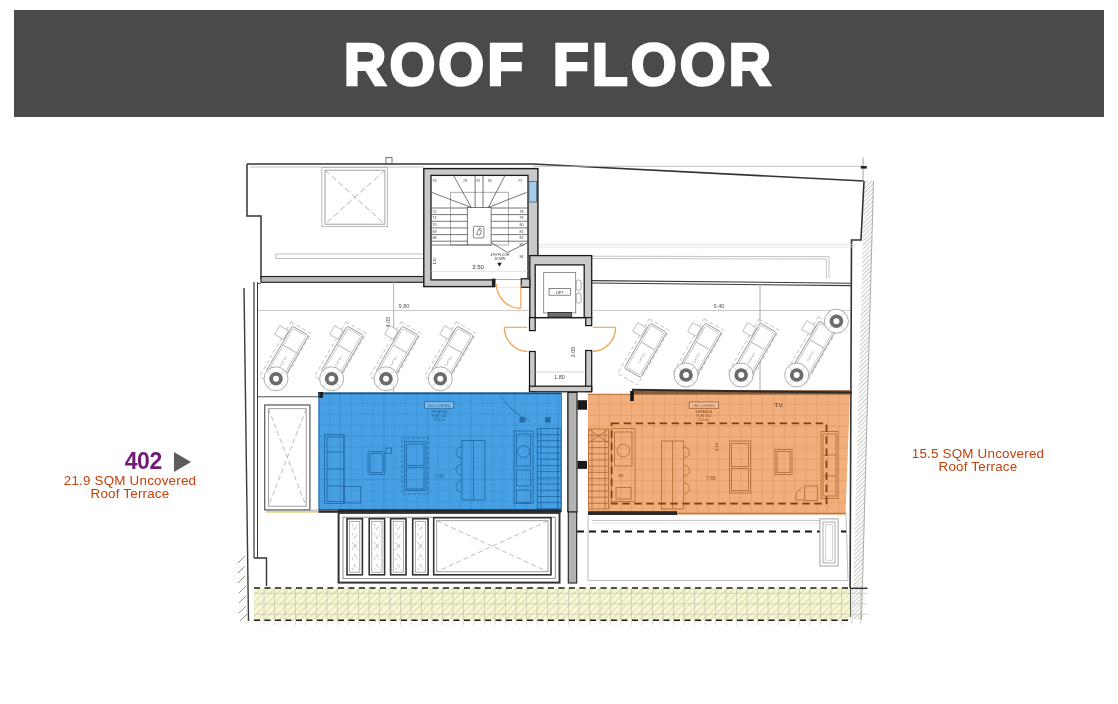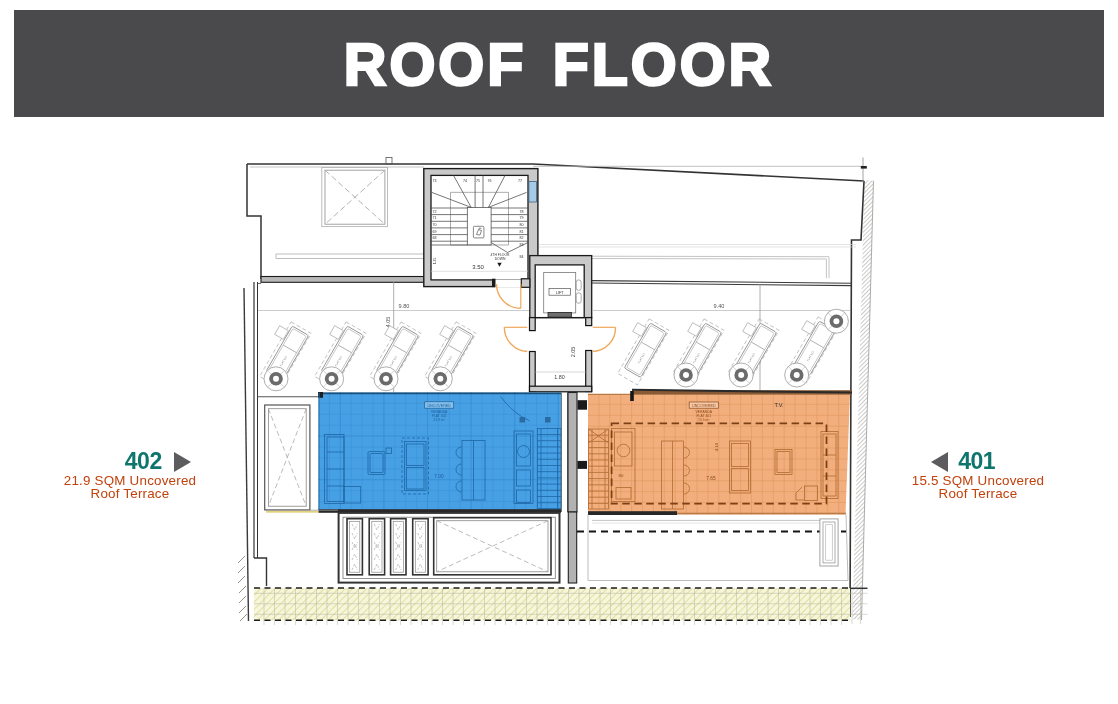--- a/index.html
+++ b/index.html
@@ -1,42 +1,40 @@
 <!DOCTYPE html>
 <html><head>
 <meta charset="utf-8">
 <style>
   html,body{margin:0;padding:0;background:#ffffff;width:1118px;height:704px;overflow:hidden;}
   body{font-family:"Liberation Sans", sans-serif;position:relative;}
   .banner{position:absolute;left:14px;top:10px;width:1090px;height:107px;background:#4a4a4c;}
   .banner span{position:absolute;left:0;right:0;top:21px;text-align:center;color:#ffffff;
     font-weight:700;font-size:59px;letter-spacing:3px;word-spacing:7px;-webkit-text-stroke:2.6px #ffffff;}
   .lbl{position:absolute;color:#2e2e2e;text-align:center;}
-  .lbl .num{font-weight:700;font-size:23px;letter-spacing:-0.5px;color:#0f766e;}
+  .lbl .num{font-weight:700;font-size:23px;letter-spacing:-0.5px;color:#701a75;}
   .lbl .sub{font-size:13.4px;font-weight:400;line-height:12.6px;color:#c2410c;letter-spacing:0.2px;}
   .tri{display:inline-block;width:0;height:0;vertical-align:middle;position:relative;top:-3px;}
   svg{position:absolute;left:0;top:0;}
   svg text{font-family:"Liberation Sans", sans-serif;}
 </style>
 </head>
 <body>
 
 <div class="banner">
     <span>ROOF FLOOR</span>
   </div>
 
 <div class="lbl" style="left:55px;top:448px;width:150px;">
   <div style="text-align:center;margin-left:56px;"><span class="num">402</span>
   <span class="tri" style="border-left:17px solid #5c5c5e;border-top:10px solid transparent;border-bottom:10px solid transparent;margin-left:8px;"></span></div>
   <div class="sub">21.9 SQM Uncovered<br>Roof Terrace</div>
 </div>
 
 <div class="lbl" style="left:901px;top:448px;width:154px;">
-  <div style="text-align:center;margin-right:30px;"><span class="tri" style="border-right:17px solid #5c5c5e;border-top:10px solid transparent;border-bottom:10px solid transparent;margin-right:6px;"></span>
-  <span class="num">401</span></div>
   <div class="sub">15.5 SQM Uncovered<br>Roof Terrace</div>
 </div>
 
 <svg width="1118" height="704" viewBox="0 0 1118 704">
 <defs>
   <pattern id="hatchR" patternUnits="userSpaceOnUse" width="3" height="3" patternTransform="rotate(45)">
     <rect width="3" height="3" fill="#ffffff"></rect>
     <line x1="0" y1="0" x2="0" y2="3" stroke="#8f8a82" stroke-width="0.9"></line>
   </pattern>
   <pattern id="hatchG" patternUnits="userSpaceOnUse" width="5" height="5" patternTransform="rotate(45)">

